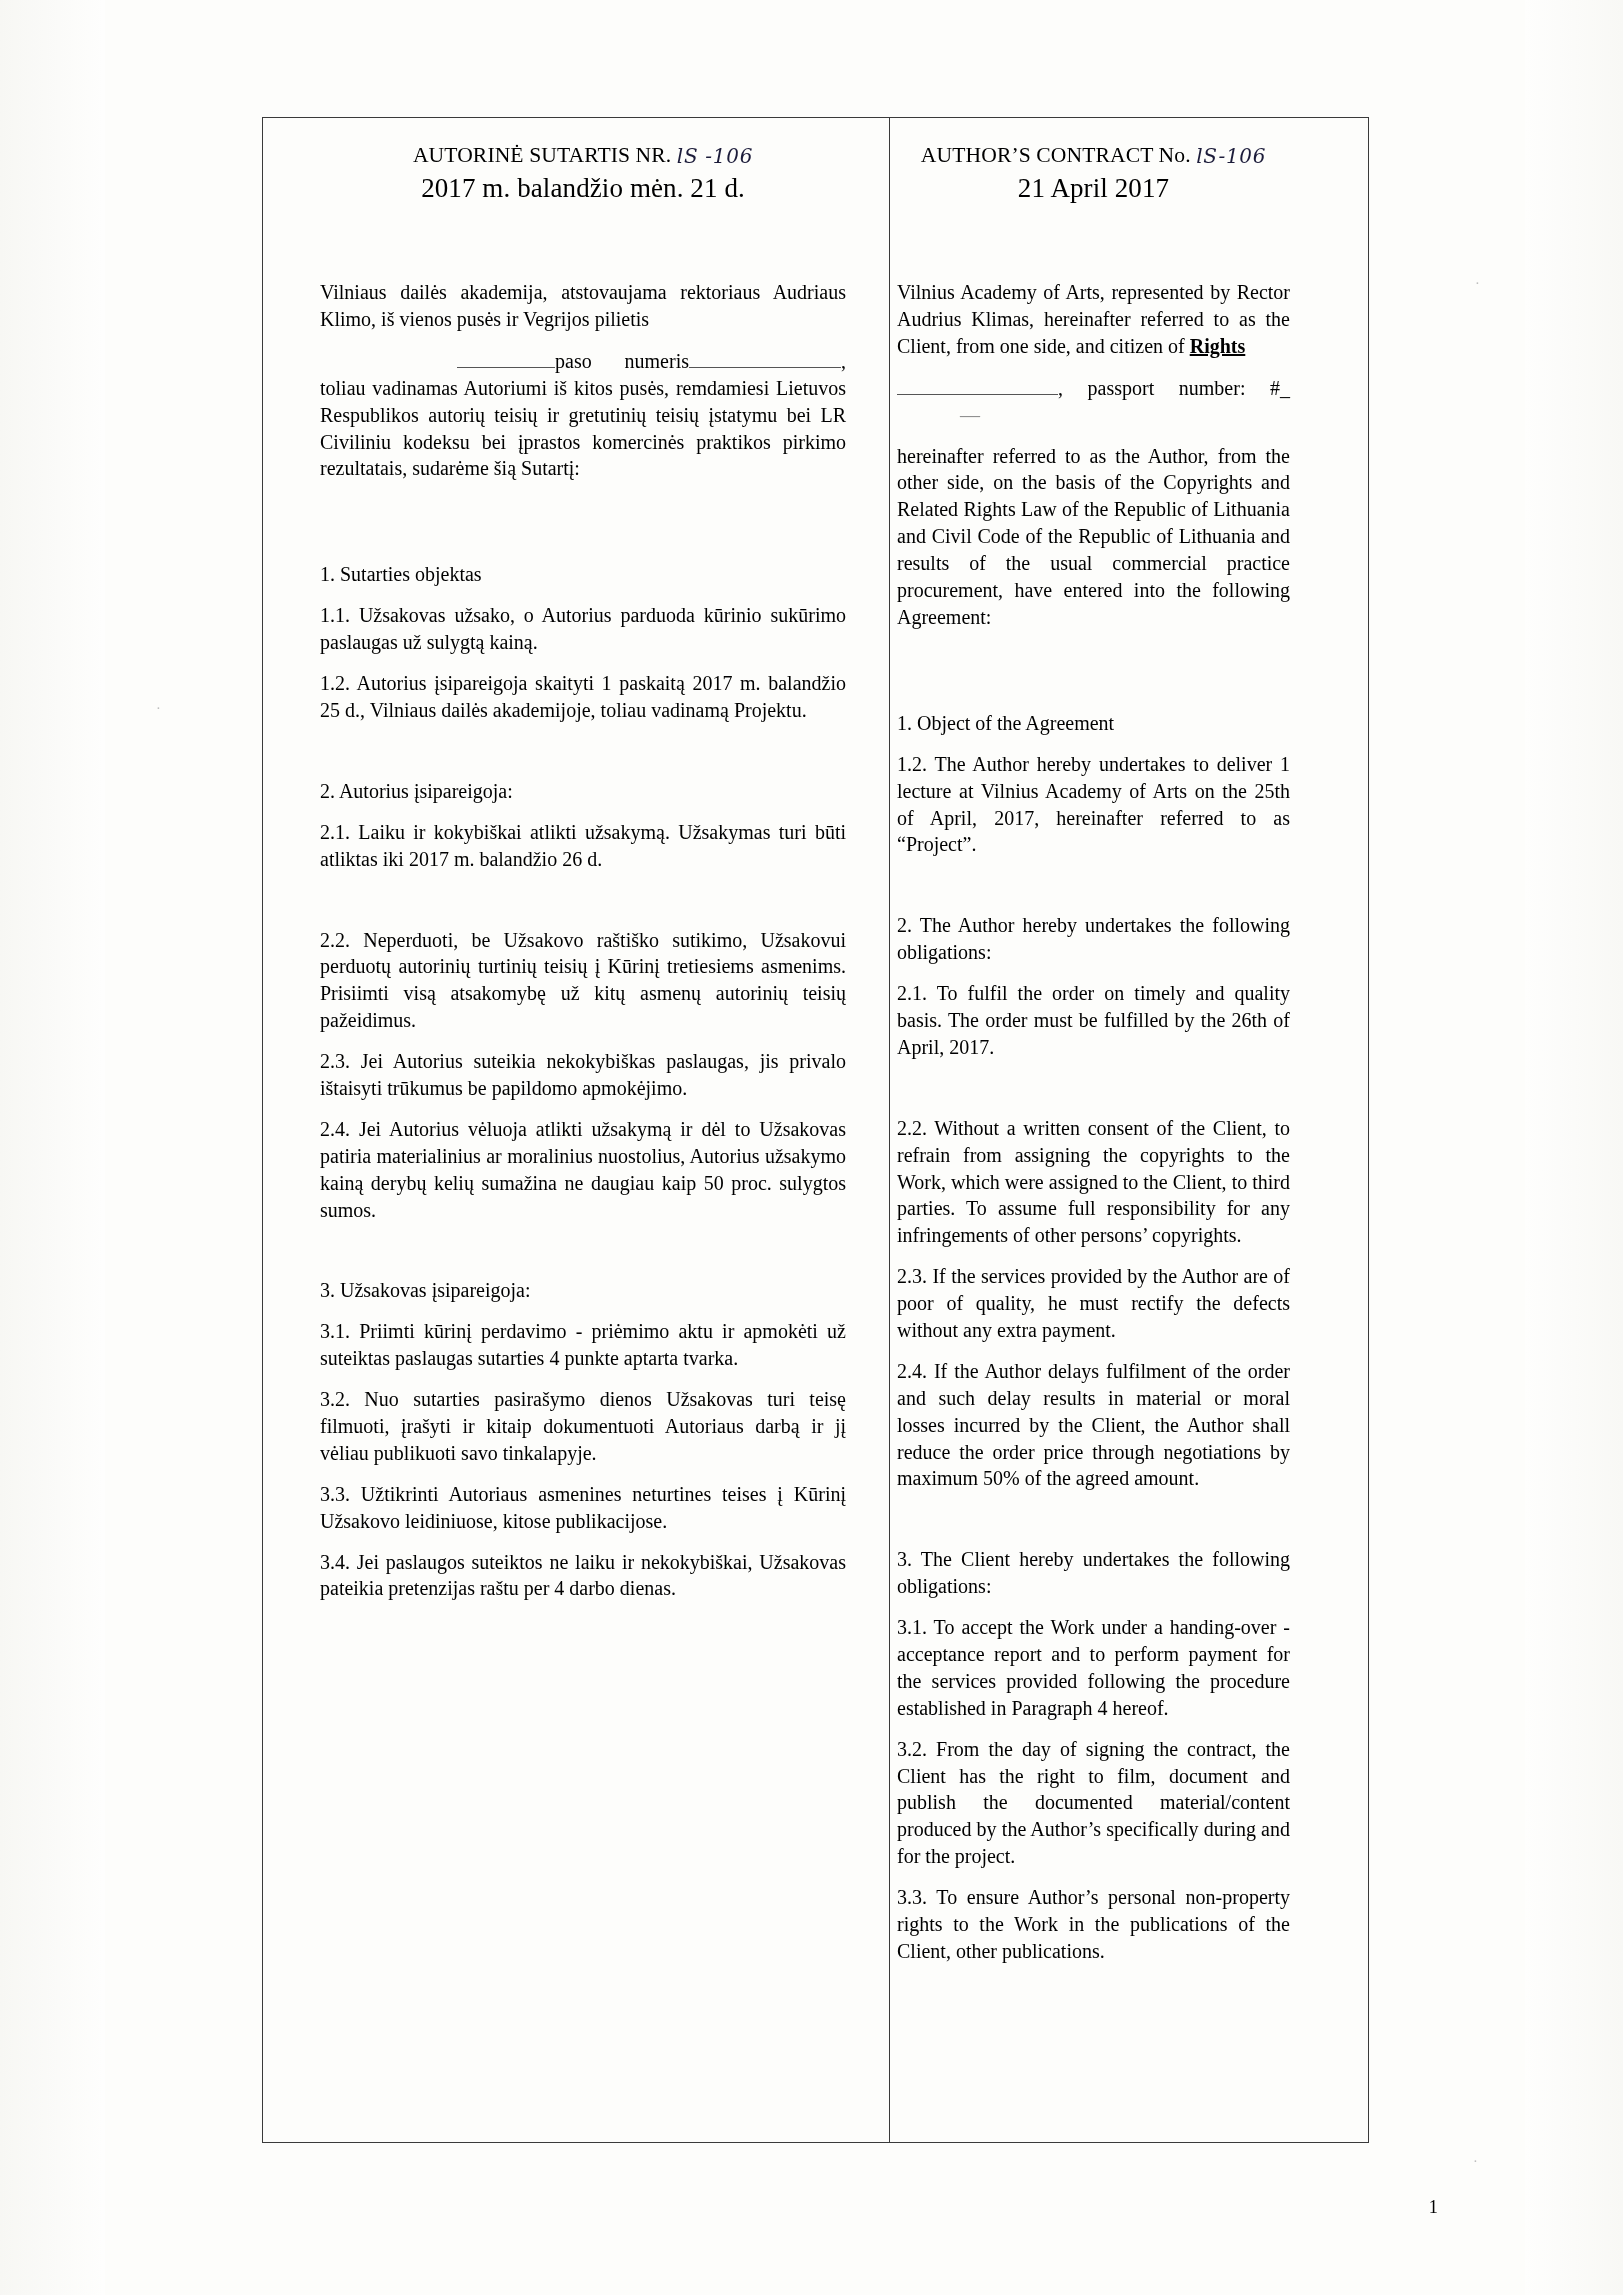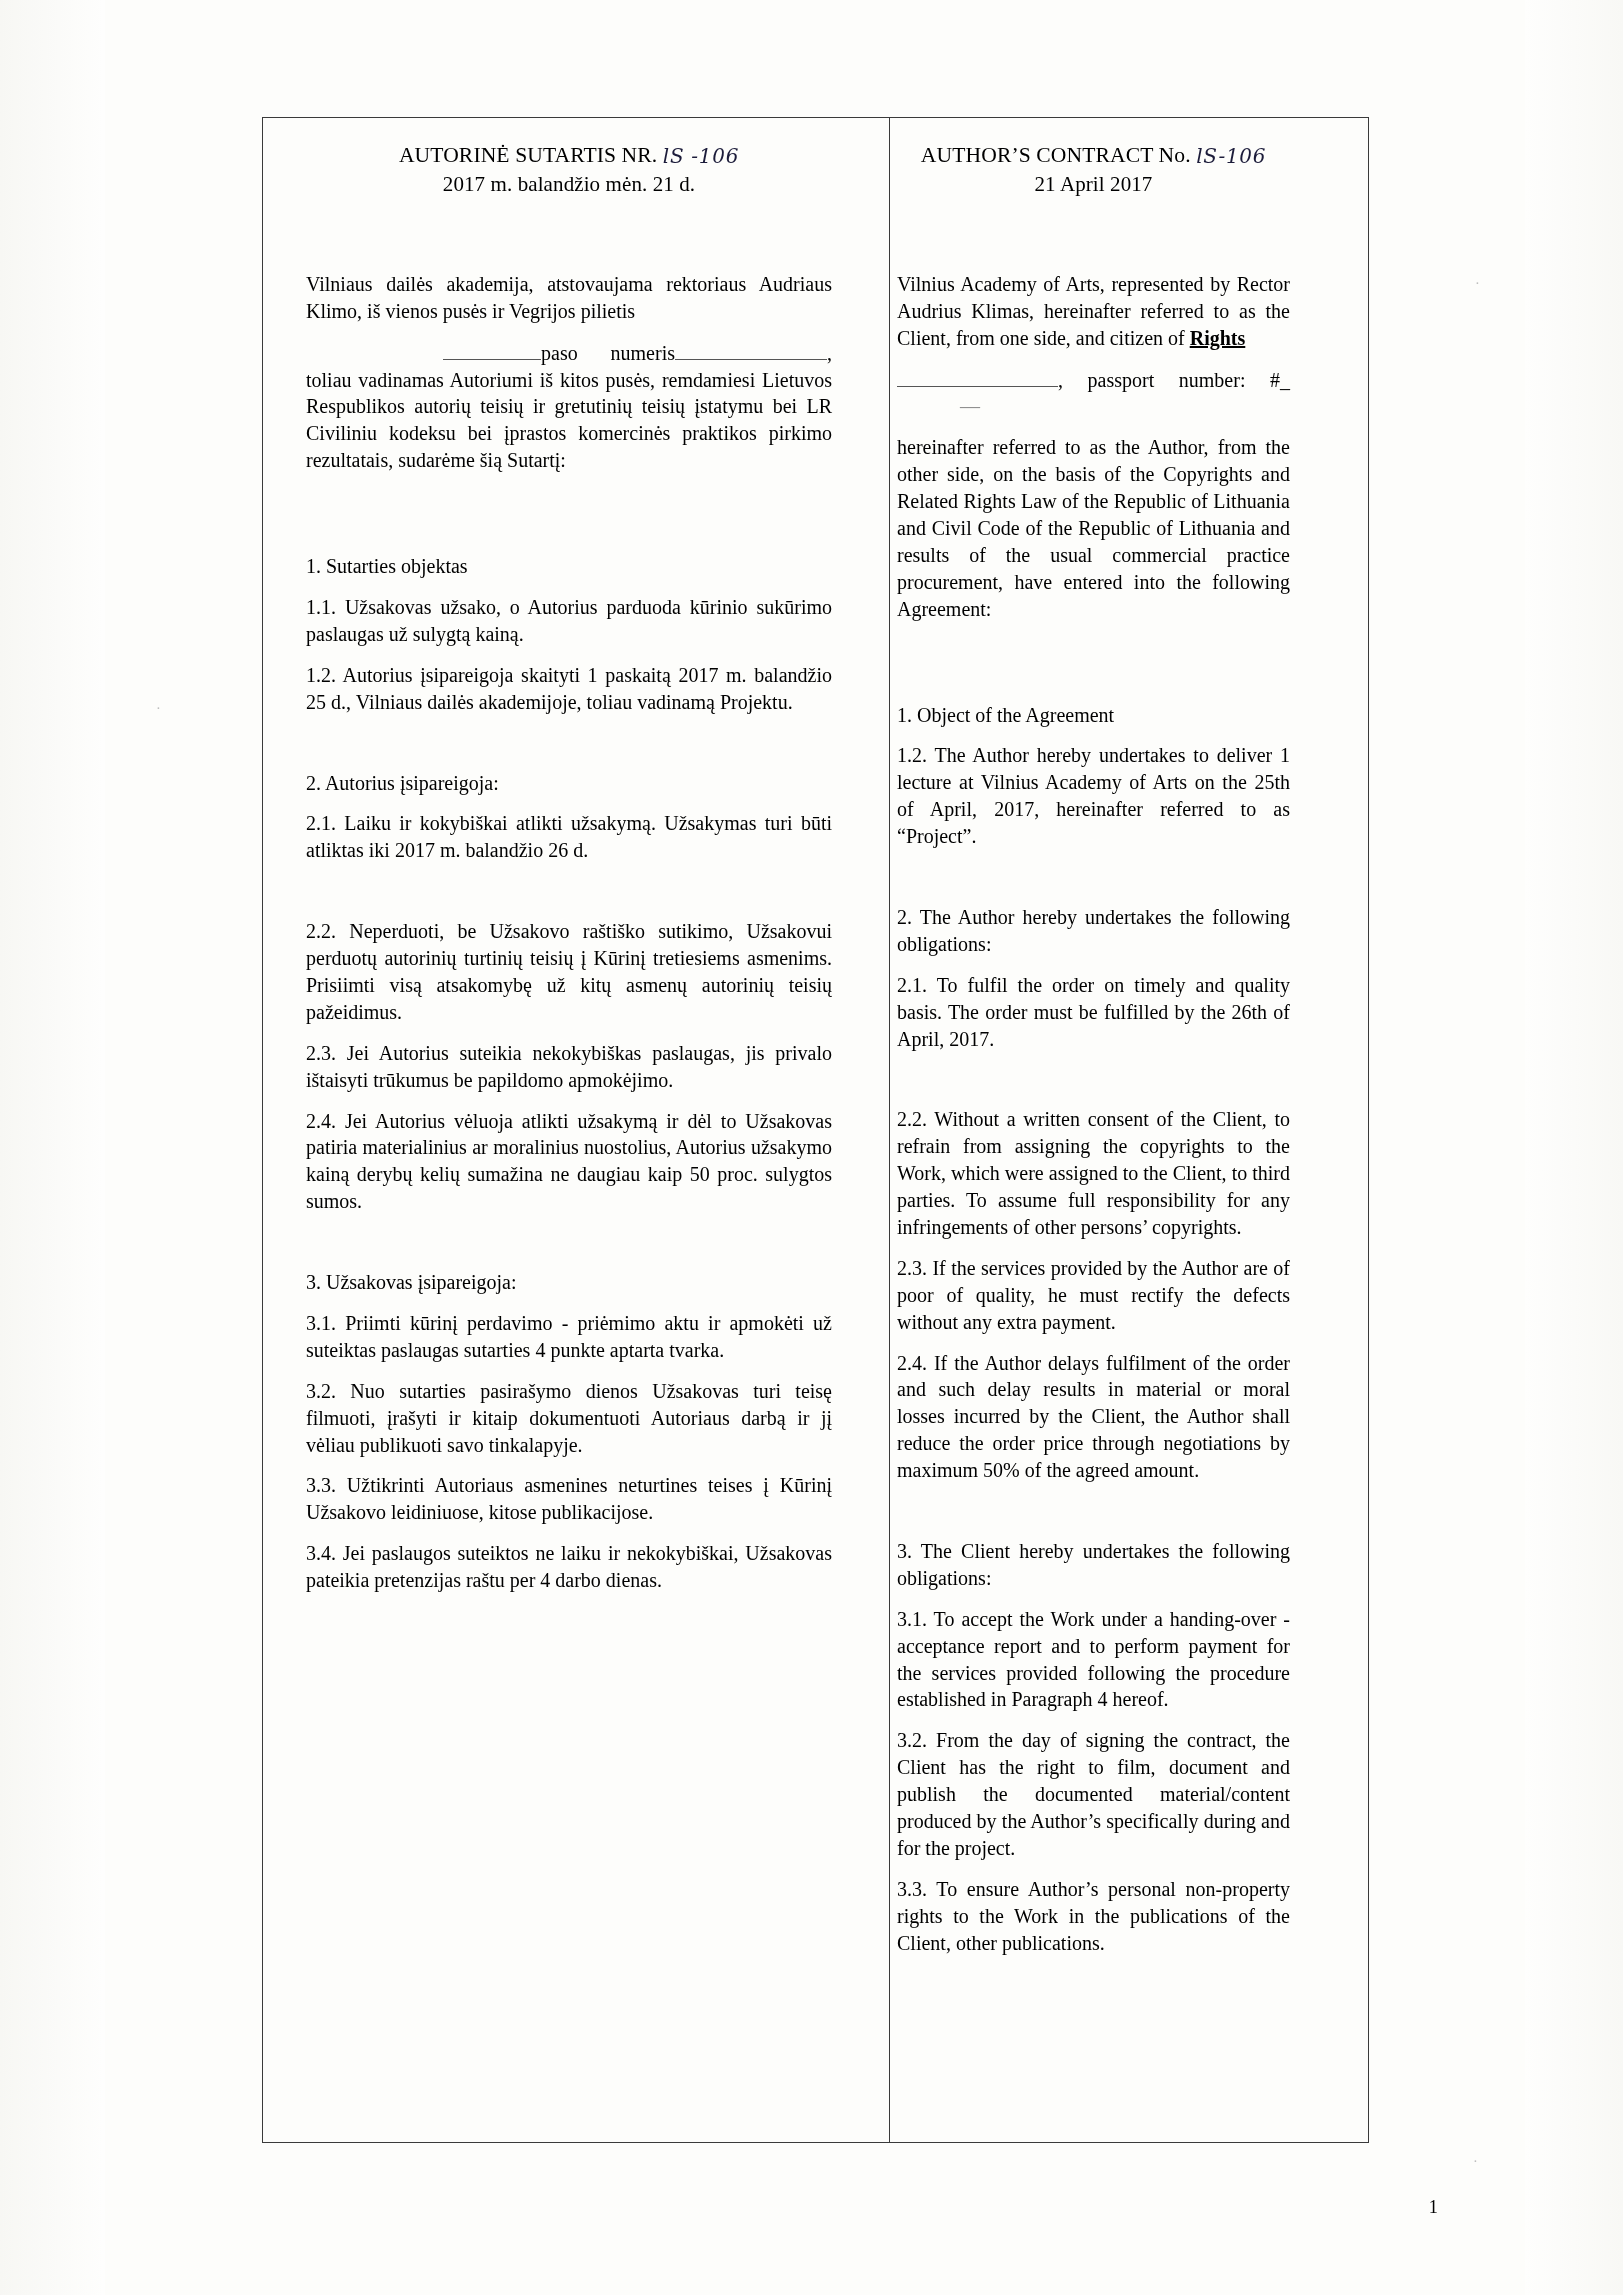--- a/index.html
+++ b/index.html
@@ -56,21 +56,21 @@
     background: #3a3a3a;
   }
 
   .col {
     position: absolute;
     top: 117px;
     box-sizing: border-box;
     padding: 23.6px 29px 0 29px;
   }
   .col-lt {
-    left: 248px;
+    left: 262px;
     width: 627px;
     padding-left: 44px;
   }
   .col-en {
     left: 854px;
     width: 479px;
   }
 
   .title-block {
     text-align: center;
@@ -85,21 +85,21 @@
   .handwritten {
     font-family: "DejaVu Serif", serif;
     font-style: italic;
     font-size: 20px;
     letter-spacing: 0.7px;
     color: #1c1c3a;
     position: relative;
     top: 1.3px;
   }
   .title-line2 {
-    font-size: 21px;
+    font-size: 27px;
   }
 
   .body-text {
     font-size: 20px;
     line-height: 1.345;
     text-align: justify;
     text-justify: inter-word;
     hyphens: none;
   }
   .body-text p {

